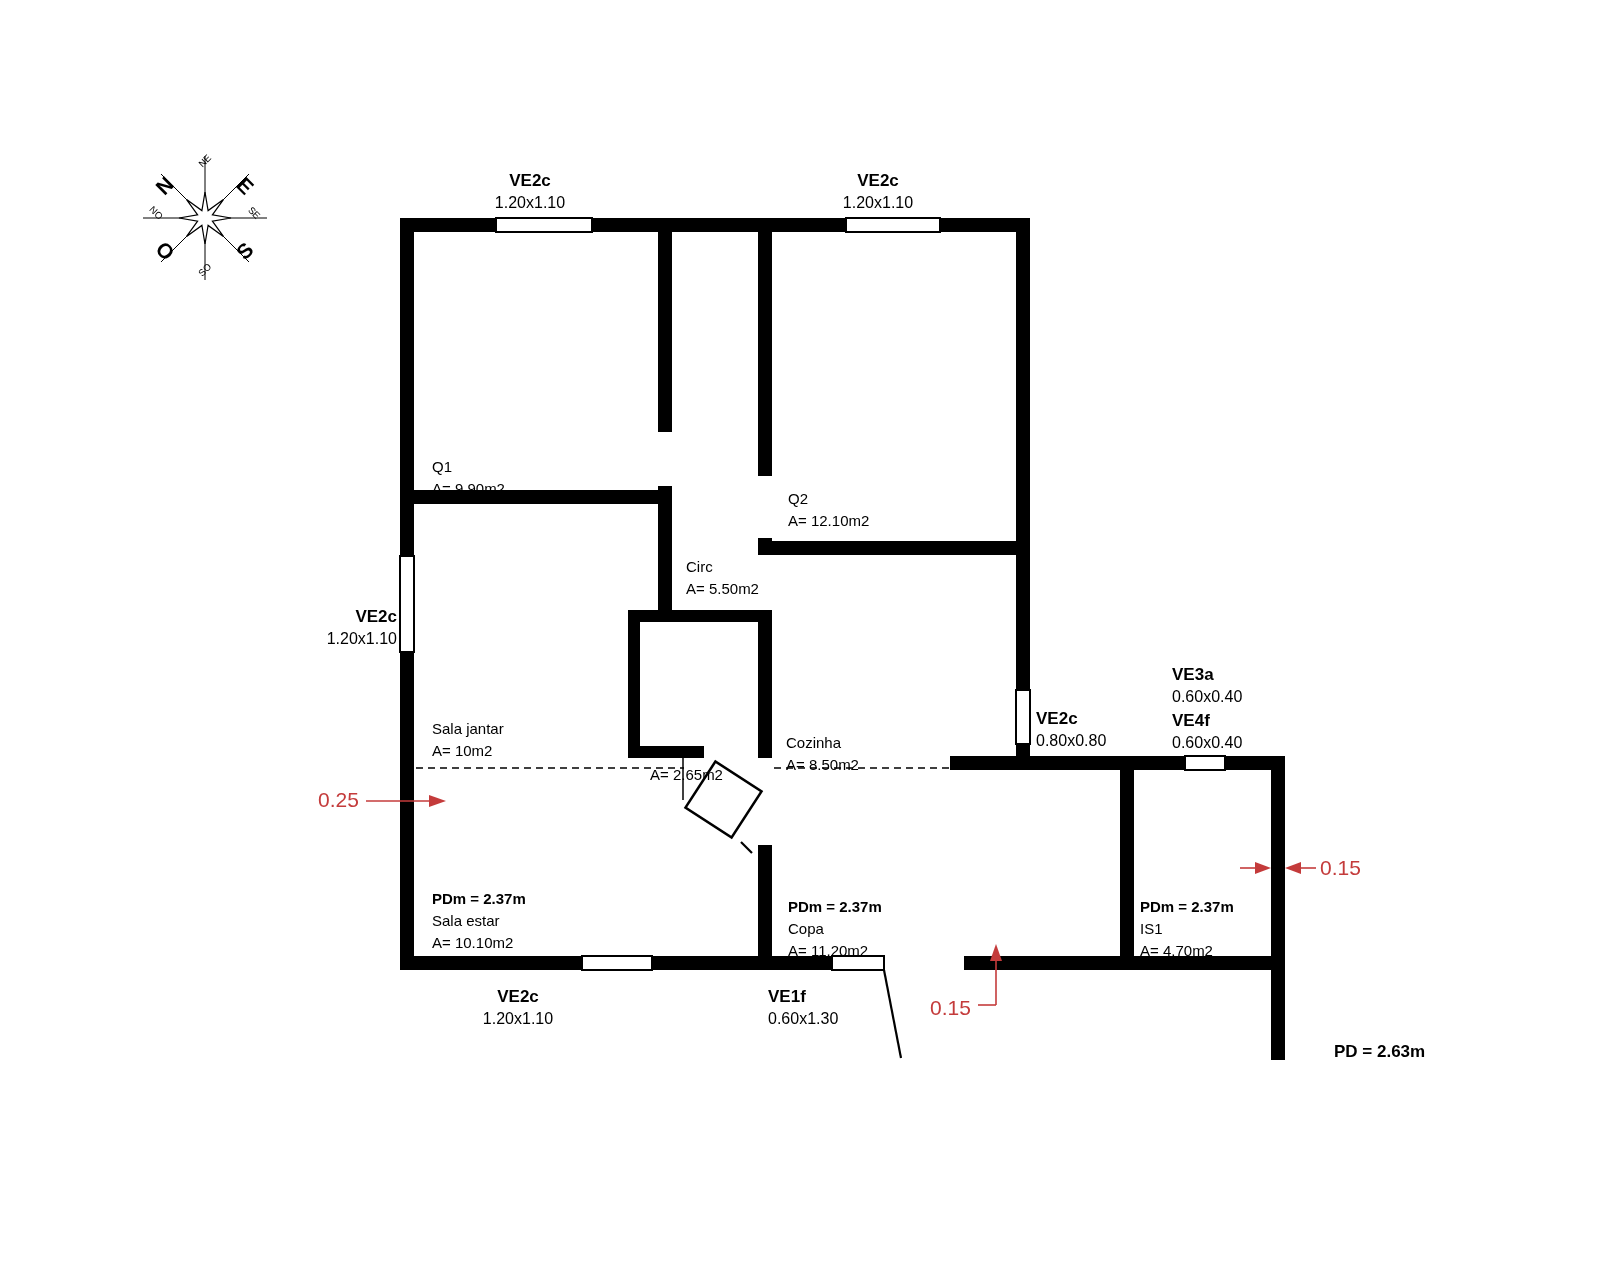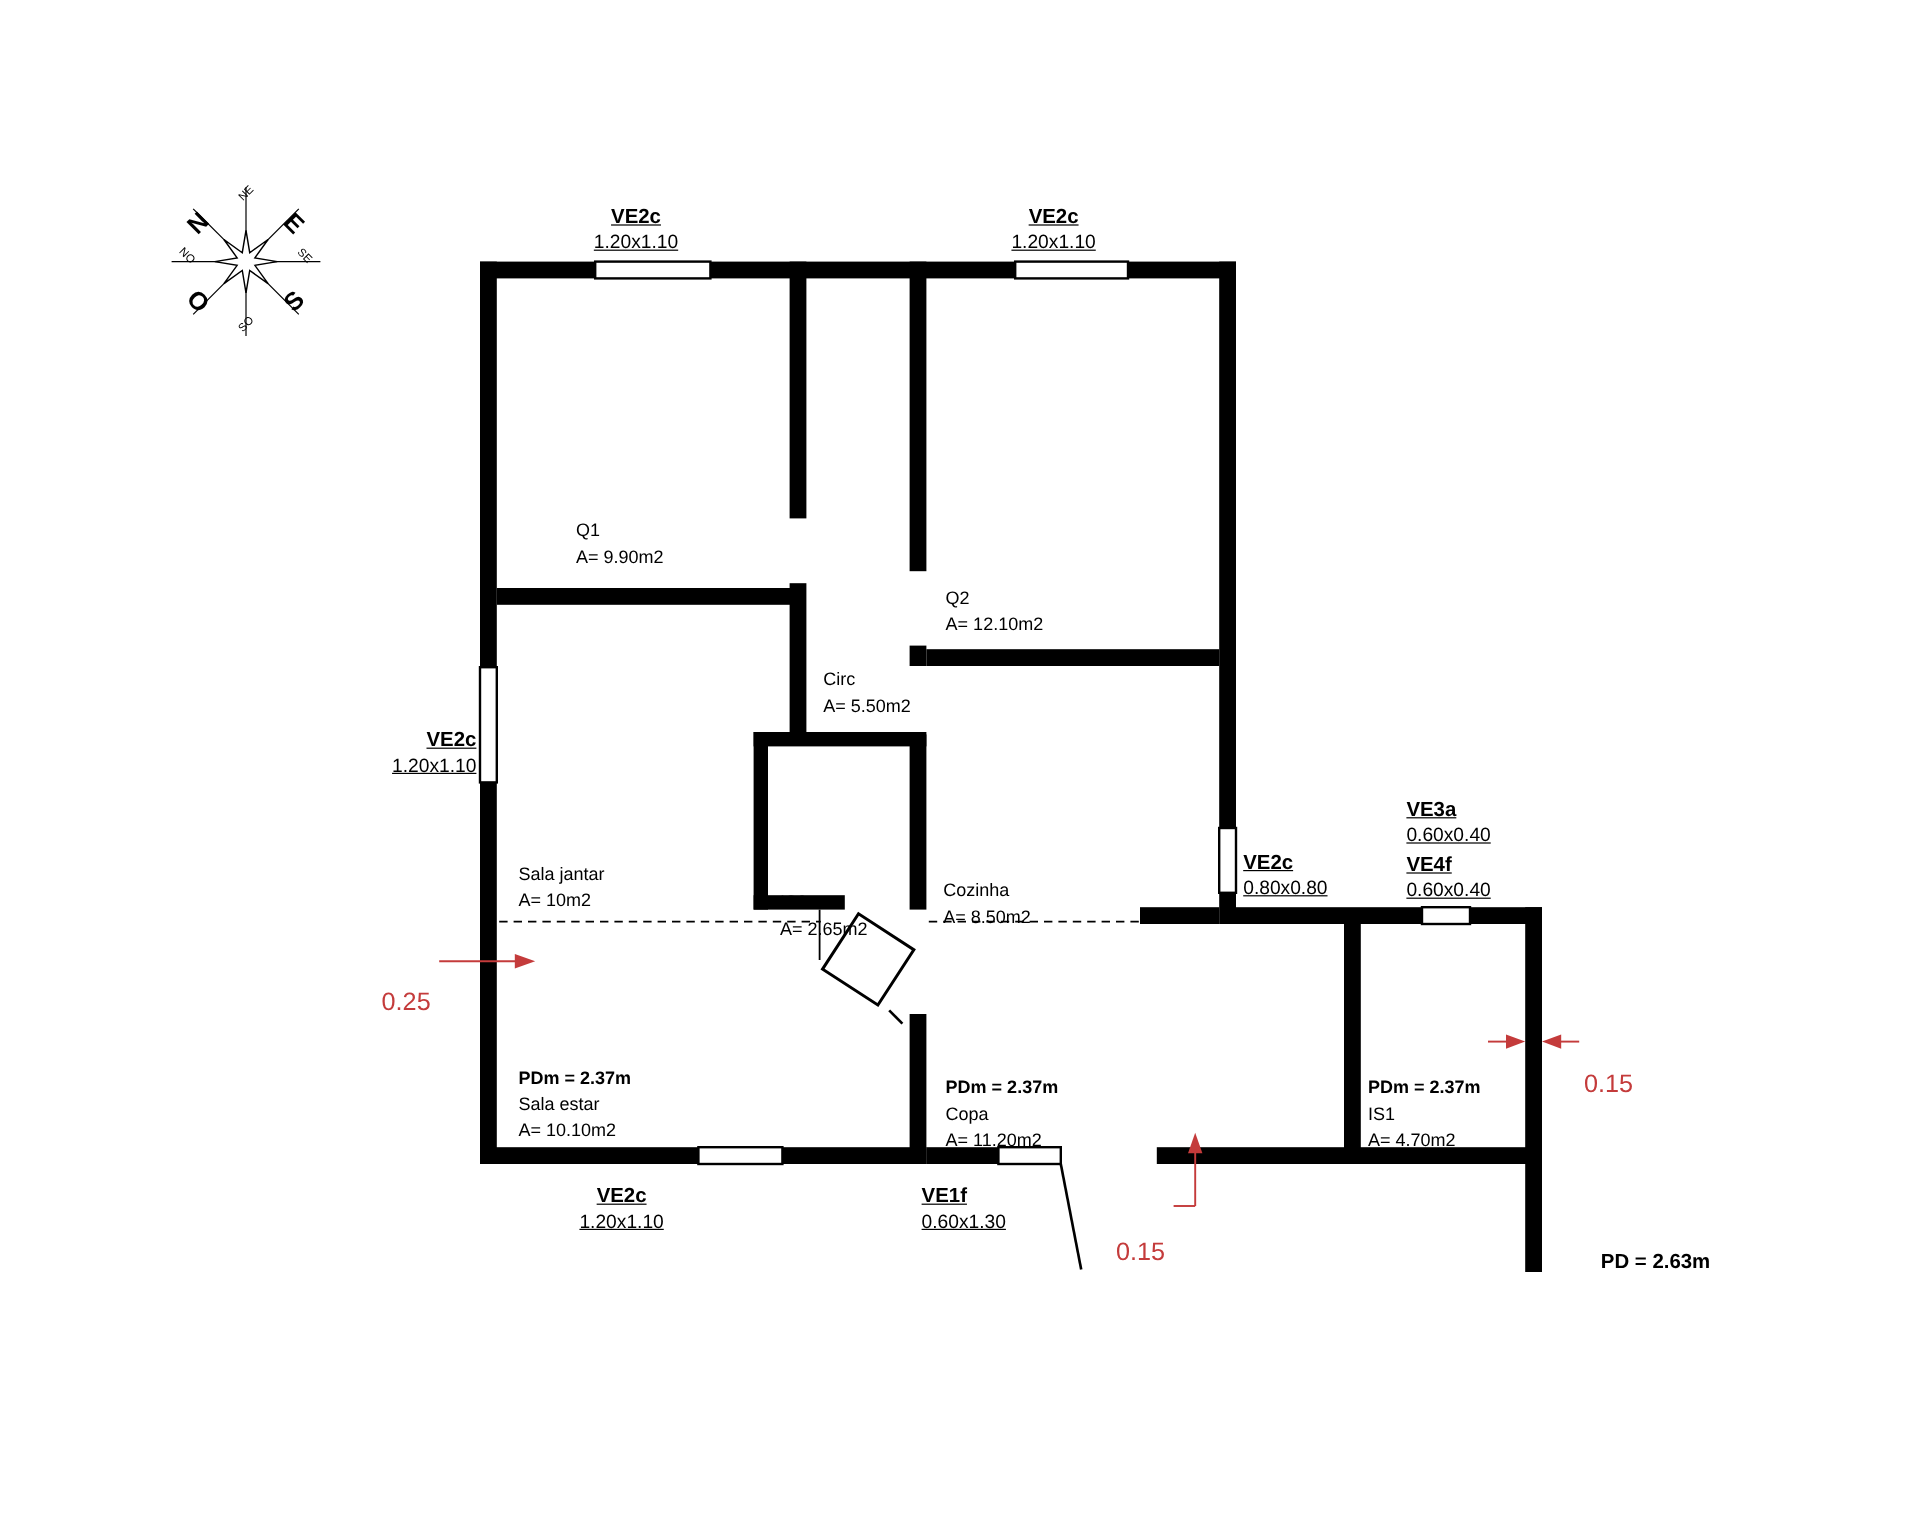--- a/index.html
+++ b/index.html
@@ -25,26 +25,26 @@
   .door-line{stroke:var(--ink);stroke-width:2.2;fill:none;}
   .compass-line{stroke:var(--ink);stroke-width:1;fill:none;}
   .compass-star{fill:#ffffff;stroke:var(--ink);stroke-width:1.2;}
   .compass-cardinal{font-family:"Liberation Sans",sans-serif;font-weight:bold;font-size:21px;text-anchor:middle;fill:var(--ink);}
   .compass-inter{font-family:"Liberation Sans",sans-serif;font-size:9.5px;text-anchor:middle;fill:var(--ink);}
   .red-line{stroke:var(--accent-red);stroke-width:1.6;fill:none;}
   .red-fill{fill:var(--accent-red);stroke:none;}
   .lbl{position:absolute;white-space:nowrap;}
   .room-lbl{font-size:15px;line-height:22px;}
   .room-ceiling{font-weight:bold;}
-  .win-lbl{font-size:16px;line-height:22px;text-decoration:underline;}
+  .win-lbl{font-size:16px;line-height:22px;}
   .win-code{font-weight:bold;font-size:17px;}
   .center{text-align:center;}
   .right{text-align:right;}
   .note-lbl{font-weight:bold;font-size:17px;margin-left:16px;}
-  .dim-lbl{color:var(--accent-red);font-size:21px;margin-top:36px;}
+  .dim-lbl{color:var(--accent-red);font-size:21px;}
 </style>
 </head>
 <body>
 
 <div class="canvas">
 
   <svg class="geometry" width="1600" height="1280" viewBox="0 0 1600 1280">
 
     <g>
 
@@ -130,21 +130,21 @@
       <line class="red-line" x1="996" y1="958" x2="996" y2="1005"></line>
       <line class="red-line" x1="996" y1="1005" x2="978" y2="1005"></line>
 
       <line class="red-line" x1="1240" y1="868" x2="1260" y2="868"></line>
       <polygon class="red-fill" points="1271,868 1255,862 1255,874"></polygon>
       <line class="red-line" x1="1296" y1="868" x2="1316" y2="868"></line>
       <polygon class="red-fill" points="1285,868 1301,862 1301,874"></polygon>
     </g>
   </svg>
 
-  <div class="lbl room-lbl" style="left:432px;top:432px;margin-left:48px;">
+  <div class="lbl room-lbl" style="left:432px;top:456px;">
     <div class="room-name">Q1</div>
     <div class="room-area">A= 9.90m2</div>
   </div>
 
   <div class="lbl room-lbl" style="left:788px;top:488px;">
     <div class="room-name">Q2</div>
     <div class="room-area">A= 12.10m2</div>
   </div>
 
   <div class="lbl room-lbl" style="left:686px;top:556px;">

